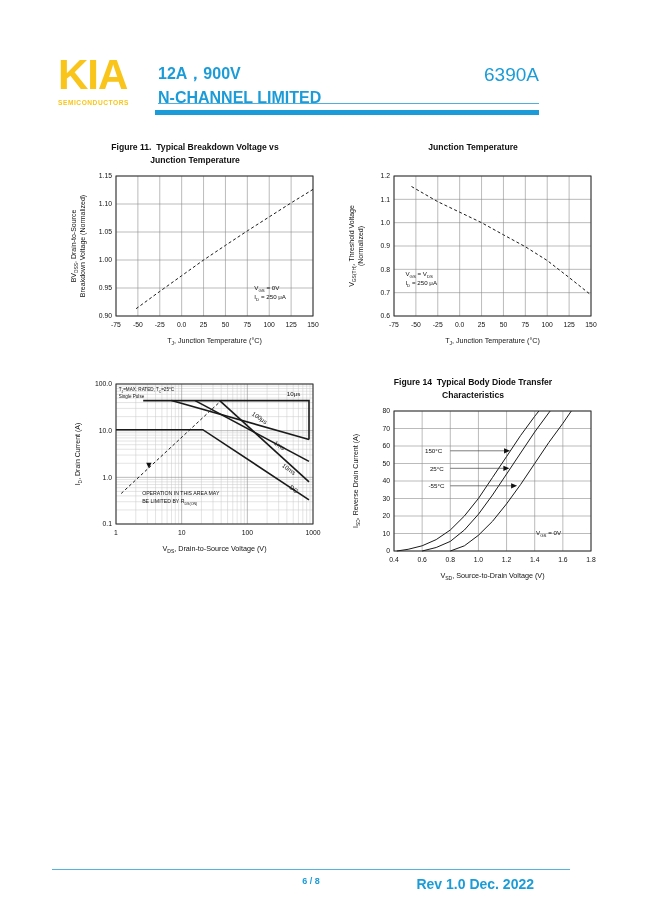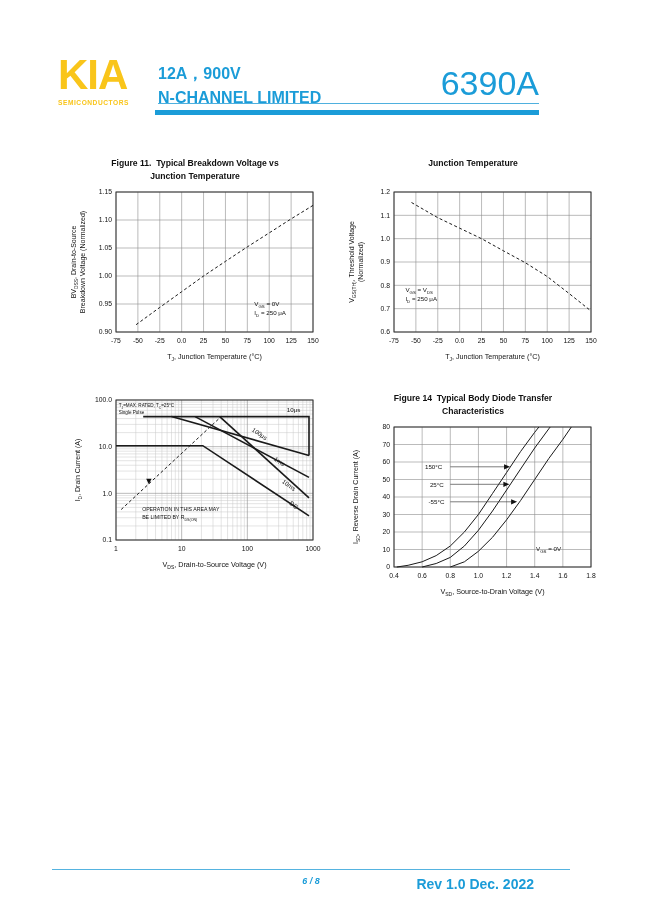--- a/index.html
+++ b/index.html
@@ -5,37 +5,37 @@
   html,body { margin:0; padding:0; background:#fff; }
   .page { position:relative; width:622px; height:917px; background:#ffffff;
           font-family:"Liberation Sans", sans-serif; overflow:hidden;margin-top:26px; }
 
   
   .header { position:absolute; top:28px; left:58px; right:55px; height:70px; }
   .logo-text { font-size:42px; font-weight:bold; color:#f9c51a; line-height:1; letter-spacing:-1px; }
   .logo-sub  { font-size:6.6px; font-weight:bold; color:#f9c51a; letter-spacing:0.55px; margin-top:3px; }
   .part-desc { position:absolute; left:100px; top:8px; font-size:16px; font-weight:bold;
                color:#1b9cd8; line-height:1.5; }
-  .part-num  { position:absolute; right:28px; top:10px; font-size:34px; color:#1b9cd8; }
+  .part-num  { position:absolute; right:28px; top:10px; font-size:19px; color:#1b9cd8; }
   .rule-thin  { position:absolute; left:100px; right:28px; top:49px; height:1px;  background:#4fb0de; }
   .rule-thick { position:absolute; left:97px;  right:28px; top:56px; height:4.5px; background:#1b9cd8; }
 
   
-  .figures { position:absolute; top:131px; left:64px; width:538px;
+  .figures { position:absolute; top:115px; left:64px; width:538px;
              display:grid; grid-template-columns:262px 262px; column-gap:14px; row-gap:8px;gap:16px; }
   .fig { margin:0; }
   .fig-title { height:27px; font-size:8.6px; font-weight:bold; color:#101010;
                line-height:1.5; text-align:center; }
   .fig-svg text { fill:#111; }
 
   
   .footer { position:absolute; left:52px; right:52px; top:843px; height:30px; }
   .footer-rule { position:absolute; left:0; right:0; top:0; height:1px; background:#55b3e0; }
   .page-num { position:absolute; left:0; right:0; top:7px; text-align:center;
-              font-size:9px; font-weight:bold; color:#1b9cd8;font-style:italic; }
+              font-size:9px; font-weight:bold; color:#1b9cd8; }
   .revision { position:absolute; right:36px; top:7px; font-size:14px; font-weight:bold; color:#1b9cd8; }
 </style>
 </head>
 <body>
 
 <div class="page">
 
   <header class="header">
     <div class="logo">
       <div class="logo-text">KIA</div>

